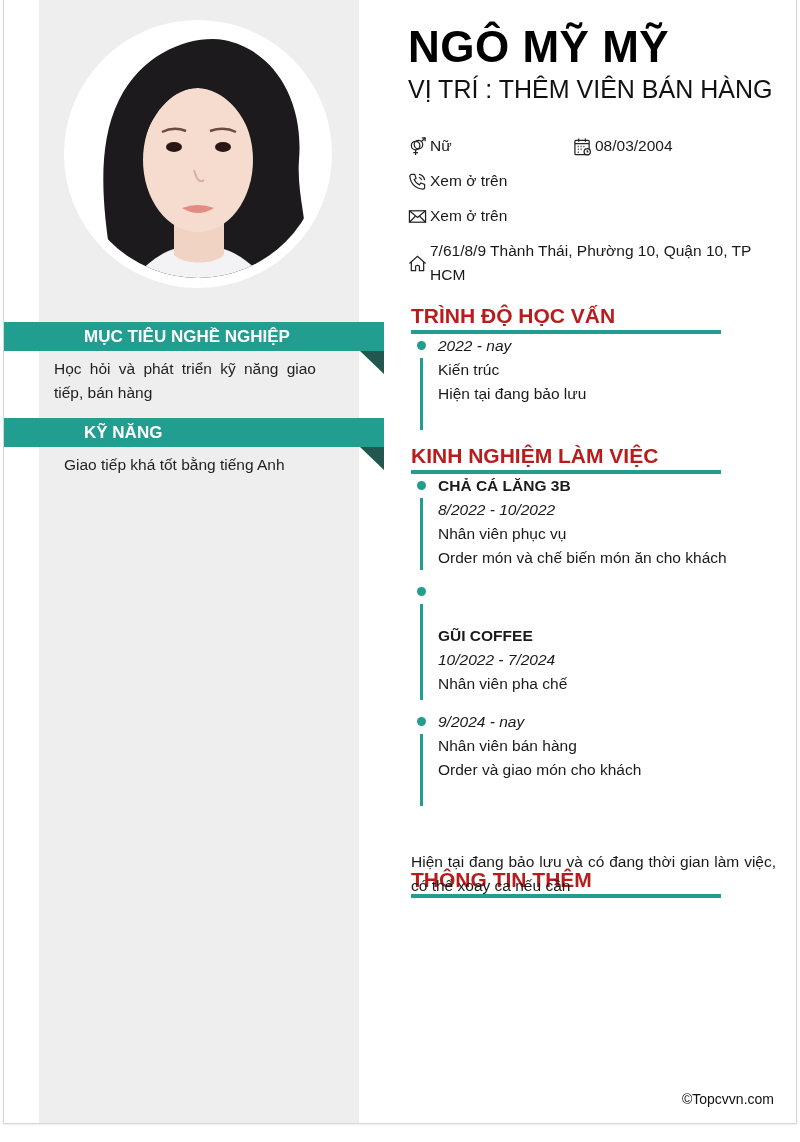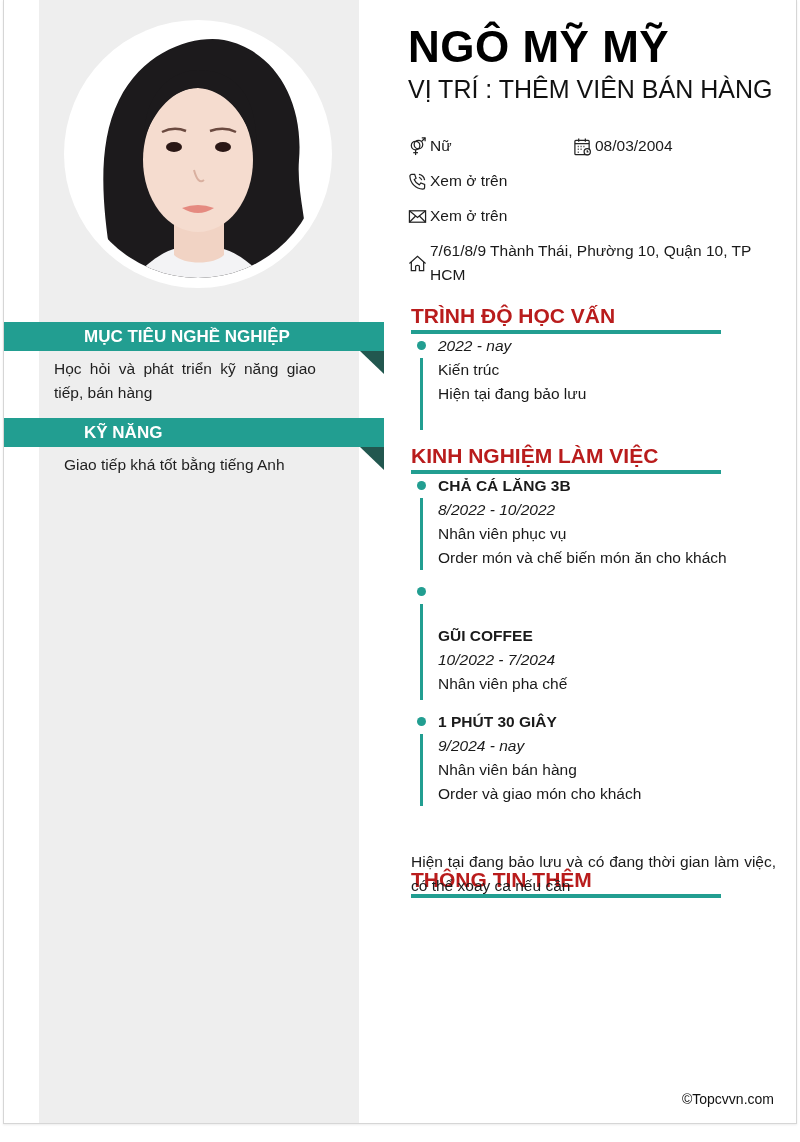--- a/index.html
+++ b/index.html
@@ -190,21 +190,20 @@
 <div class="tl-line" style="top:604px; height:96px;"></div>
 <div class="tl-text" style="top:580px;margin-top:44px;">
   <div class="ttl">GŨI COFFEE</div>
   <div class="dt">10/2022 - 7/2024</div>
   <div>Nhân viên pha chế</div>
 </div>
 
 <div class="tl-dot" style="top:717px;"></div>
 <div class="tl-line" style="top:734px; height:72px;"></div>
 <div class="tl-text" style="top:710px;">
-  <div class="ttl">1 PHÚT 30 GIÂY</div>
   <div class="dt">9/2024 - nay</div>
   <div>Nhân viên bán hàng</div>
   <div>Order và giao món cho khách</div>
 </div>
 
 <div class="sec-title" style="top:869px;">THÔNG TIN THÊM</div>
 <div class="extra">Hiện tại đang bảo lưu và có đang thời gian làm việc, có thể xoay ca nếu cần</div>
 
 <div class="footer">©Topcvvn.com</div>
 

